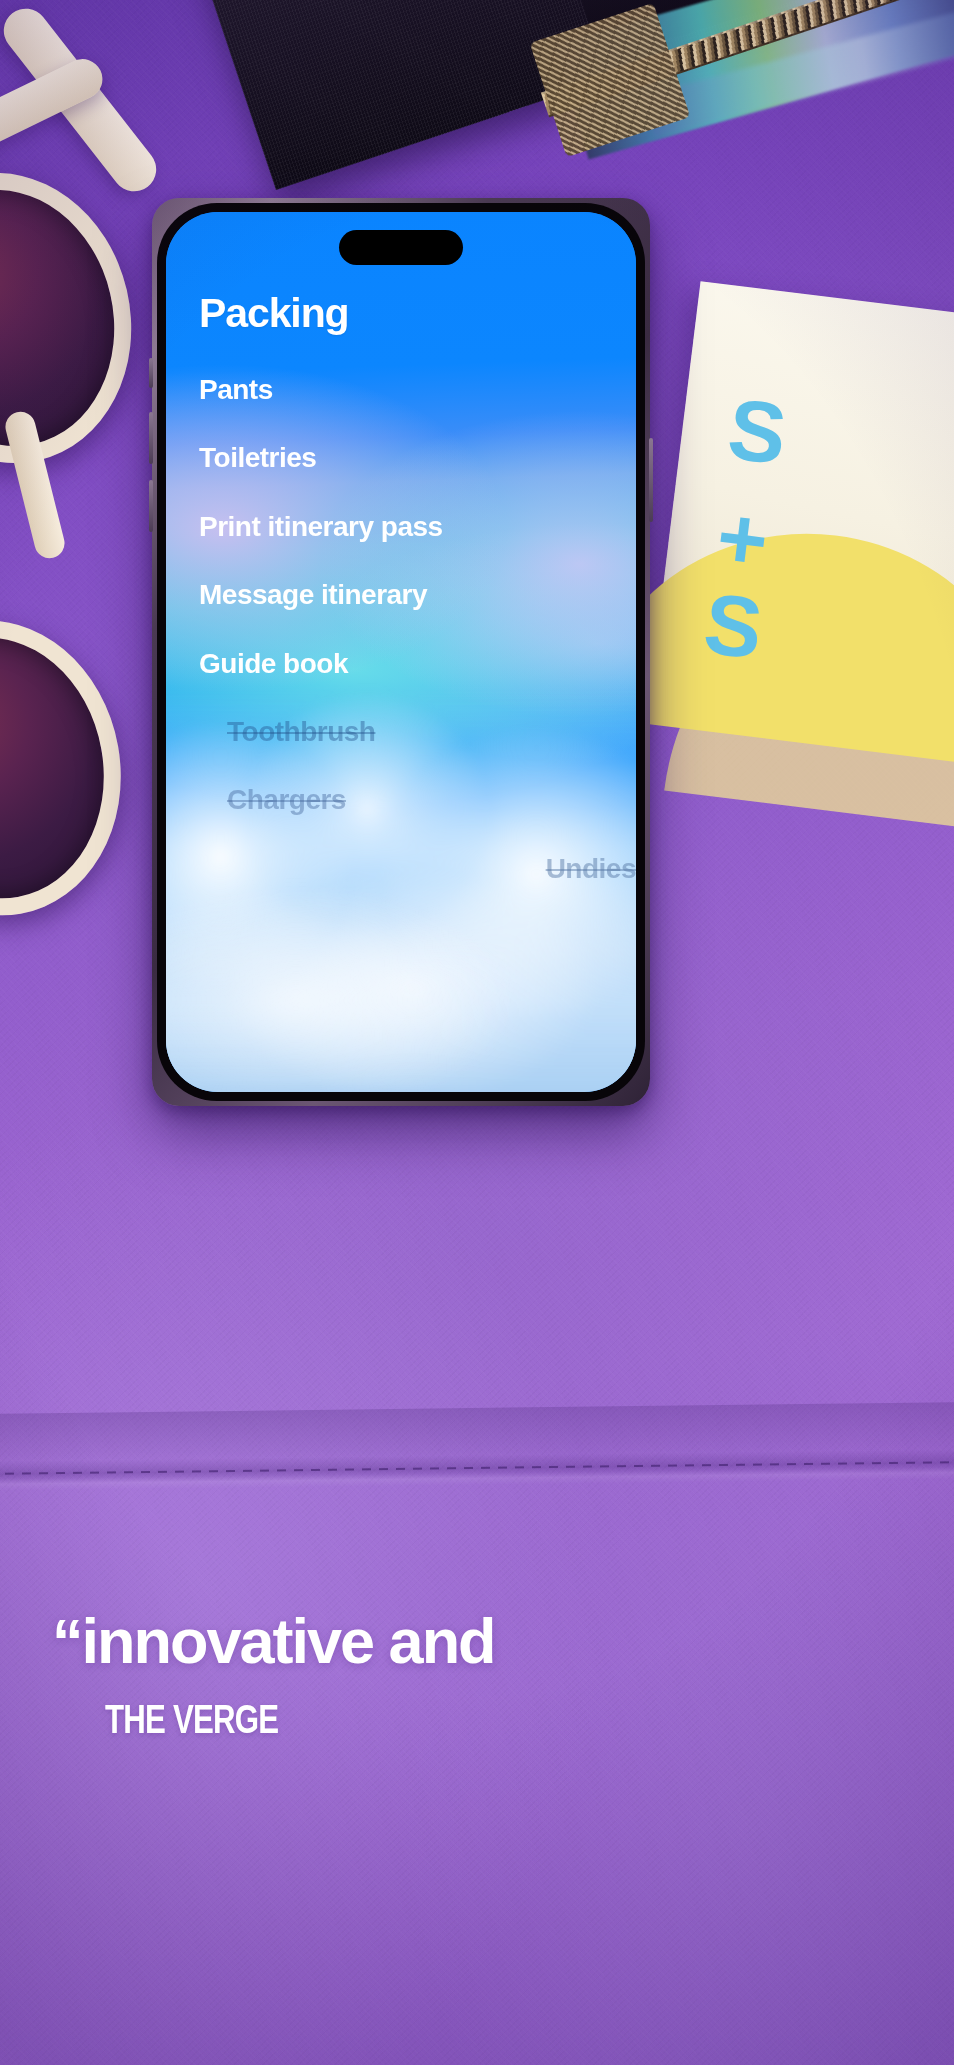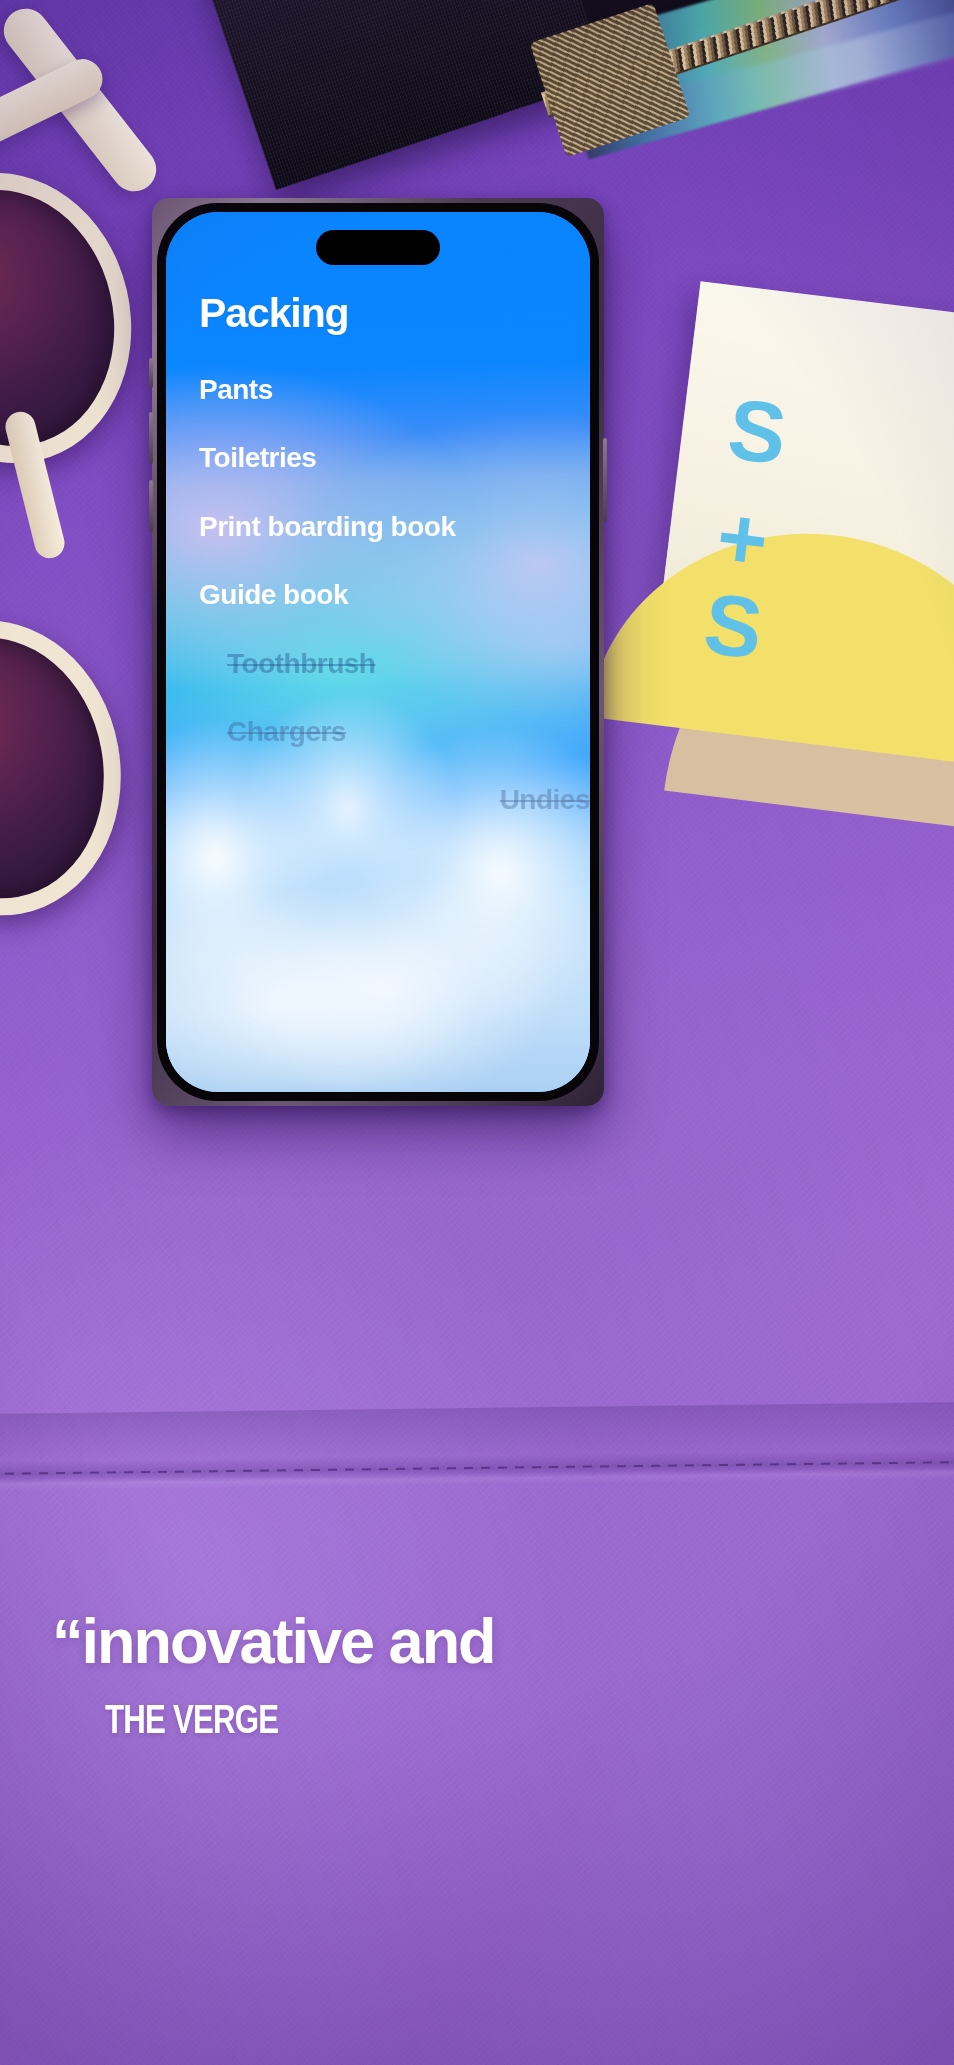--- a/index.html
+++ b/index.html
@@ -148,22 +148,22 @@
     position:absolute; left:48px; top:212px;
     font-size:86px; font-weight:bold; color:#5fc0e8; line-height:.9;
   }
   .card-s2{
     position:absolute; left:46px; top:300px;
     font-size:86px; font-weight:bold; color:#5fc0e8; line-height:.9;
   }
 
   
   .phone{
-    position:absolute; left:152px; top:198px; width:452px; height:908px;
-    border-radius:17px;
+    position:absolute; left:152px; top:198px; width:498px; height:908px;
+    border-radius:27px;
     background:linear-gradient(128deg,#6d5873 0%, #8e7a93 10%, #4a3a52 28%, #3a2b42 50%, #6b5673 72%, #4a3a52 88%, #2e2236 100%);
     padding:5px;
     box-shadow:
       0 26px 54px rgba(38,12,78,.58),
       0 6px 16px rgba(38,12,78,.42);
   }
   .phone-inner{
     position:absolute; inset:5px; border-radius:60px;
     background:#080509; padding:9px;
   }
@@ -323,21 +323,22 @@
         <div class="clouds"></div>
         <div class="clouds2"></div>
 
         <div class="island"></div>
 
         <div class="content">
           <div class="list-title">Packing</div>
 
           <div class="todo">Pants</div>
           <div class="todo">Toiletries</div>
-          <div class="todo">Print boarding book</div>
+          <div class="todo">Print itinerary pass</div>
+          <div class="todo">Message itinerary</div>
           <div class="todo">Guide book</div>
           <div class="todo done fade1">Toothbrush</div>
           <div class="todo done fade2">Chargers</div>
           <div class="todo done fade4">Undies</div>
         </div>
 
       </div>
     </div>
   </div>
 

